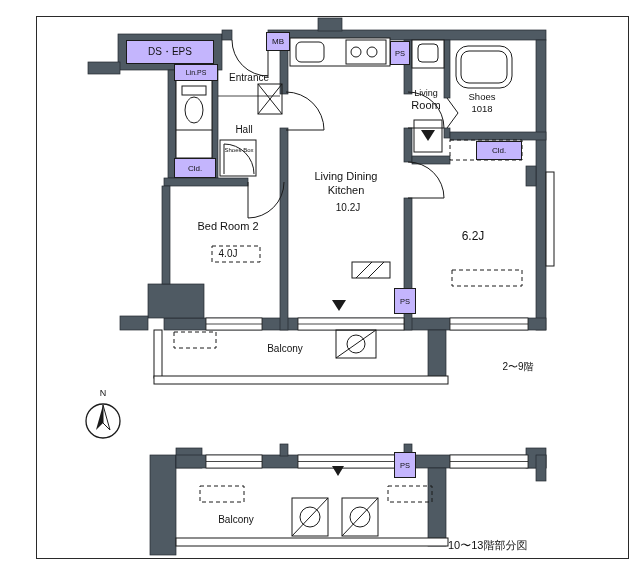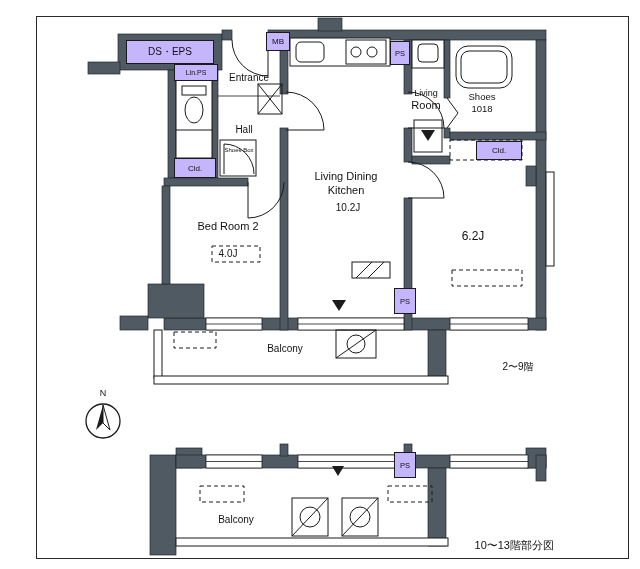--- a/index.html
+++ b/index.html
@@ -170,15 +170,15 @@
 
   <div class="lbl" style="left:410px;top:230px;width:126px;font-size:12px">6.2J</div>
 
   <div class="lbl" style="left:240px;top:343px;width:90px;font-size:10px">Balcony</div>
   <div class="lbl" style="left:490px;top:361px;width:56px;font-size:10px">2〜9階</div>
 
   <div class="lbl" style="left:96px;top:388px;width:14px;font-size:9px">N</div>
 
   <div class="lbl" style="left:204px;top:514px;width:64px;font-size:10px">Balcony</div>
   <div class="box" style="left:394px;top:452px;width:20px;height:24px;font-size:7.5px">PS</div>
-  <div class="lbl" style="left:448px;top:539px;width:106px;font-size:11px;text-align:right">10〜13階部分図</div>
+  <div class="lbl" style="left:448px;top:539px;width:106px;font-size:11px;text-align:left">10〜13階部分図</div>
 
 </div>
 
 </body></html>

